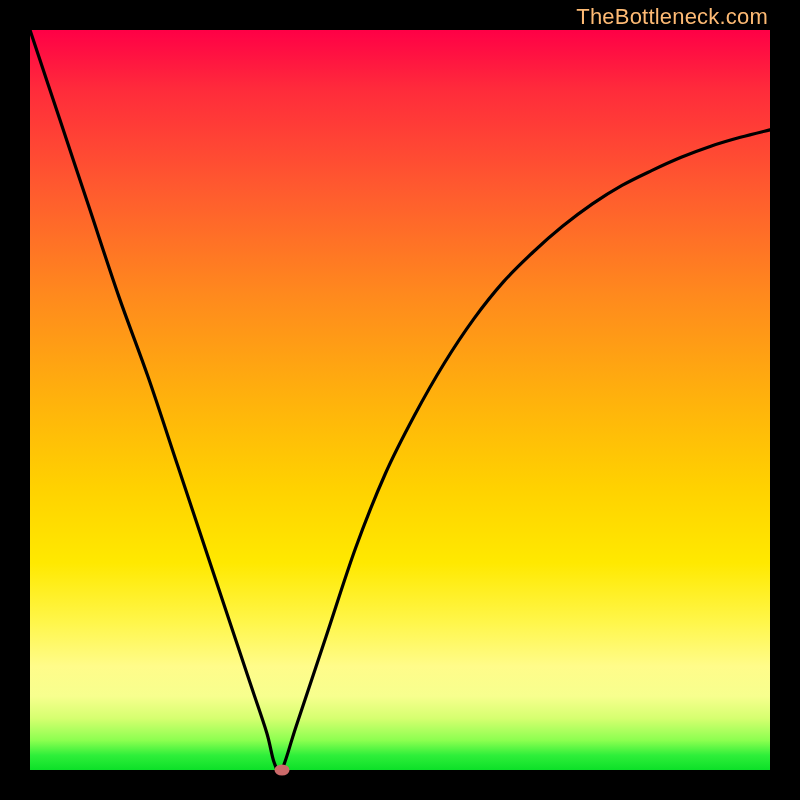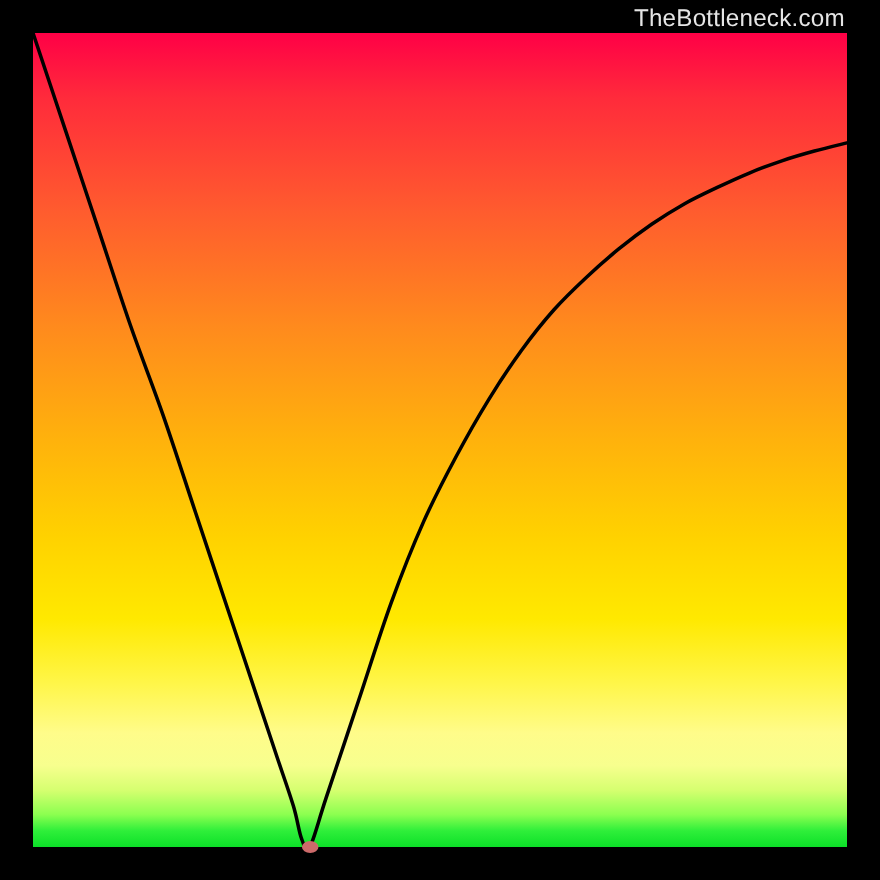--- a/index.html
+++ b/index.html
@@ -38,21 +38,21 @@
       #d6ff70 93%,
       #8cff50 96%,
       #2fef3a 98%,
       #0ce028 100%
     );
   }
   .watermark {
     position: absolute;
     top: 4px;
     right: 32px;
-    color: #e5e5e5;
+    color: #fdba74;
     font-size: 22px;
     font-weight: 500;
     letter-spacing: 0.2px;
     user-select: none;
   }
   svg.curve {
     position: absolute;
     left: 0;
     top: 0;
     width: 740px;

